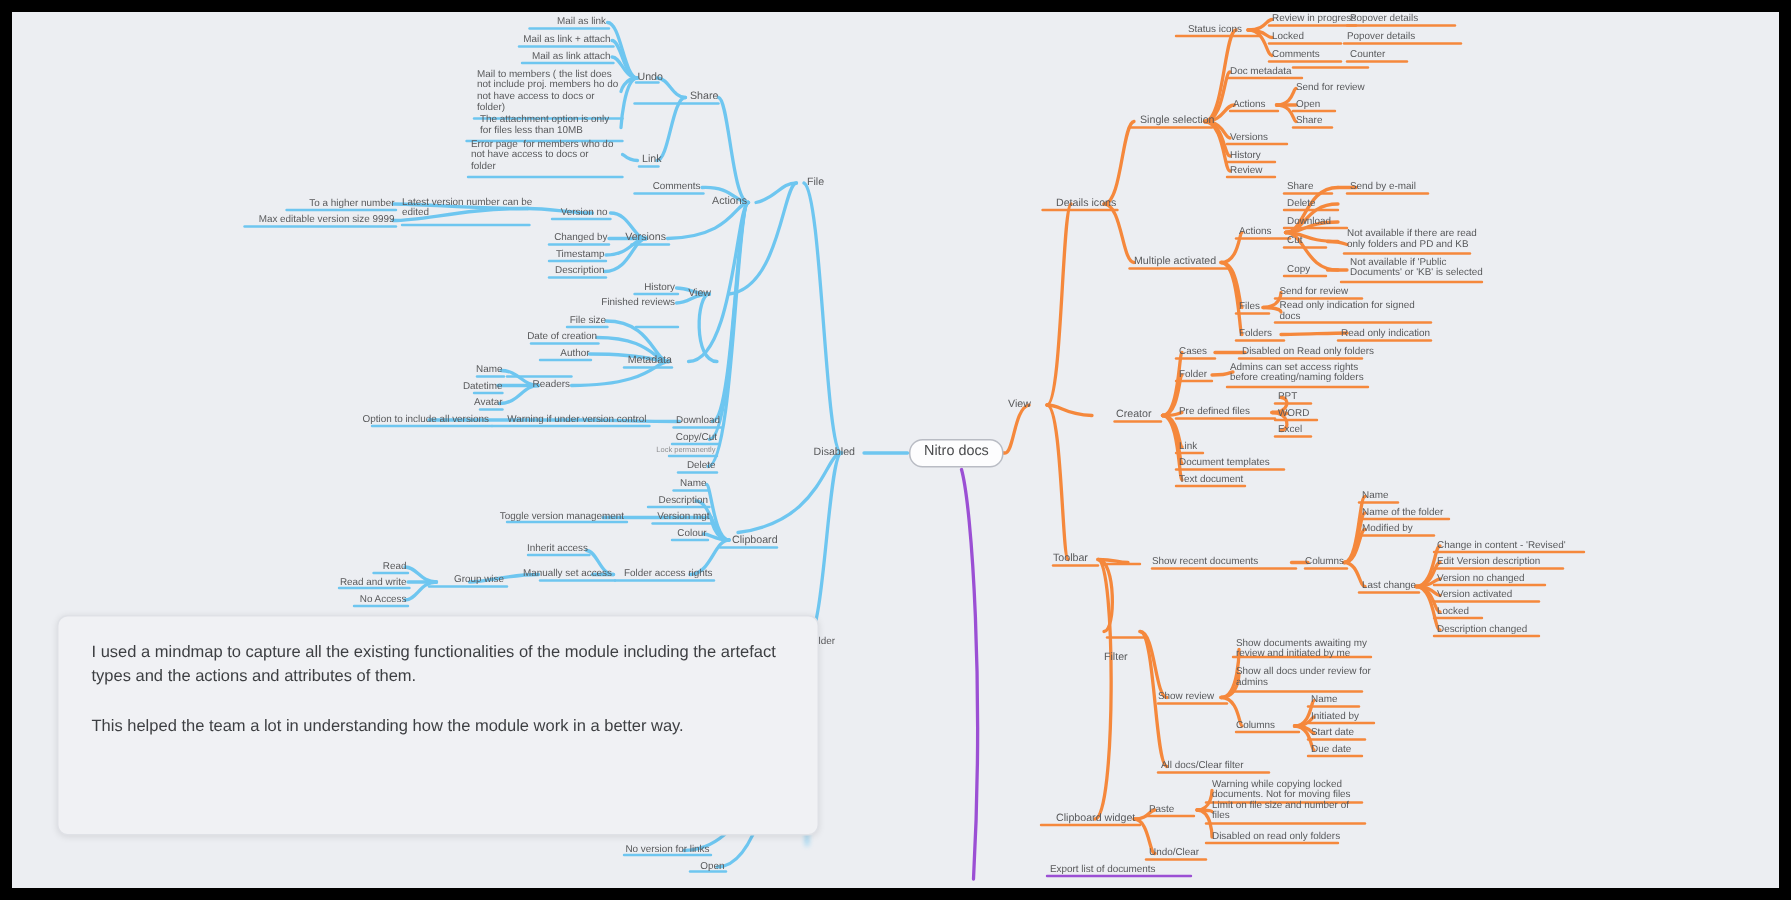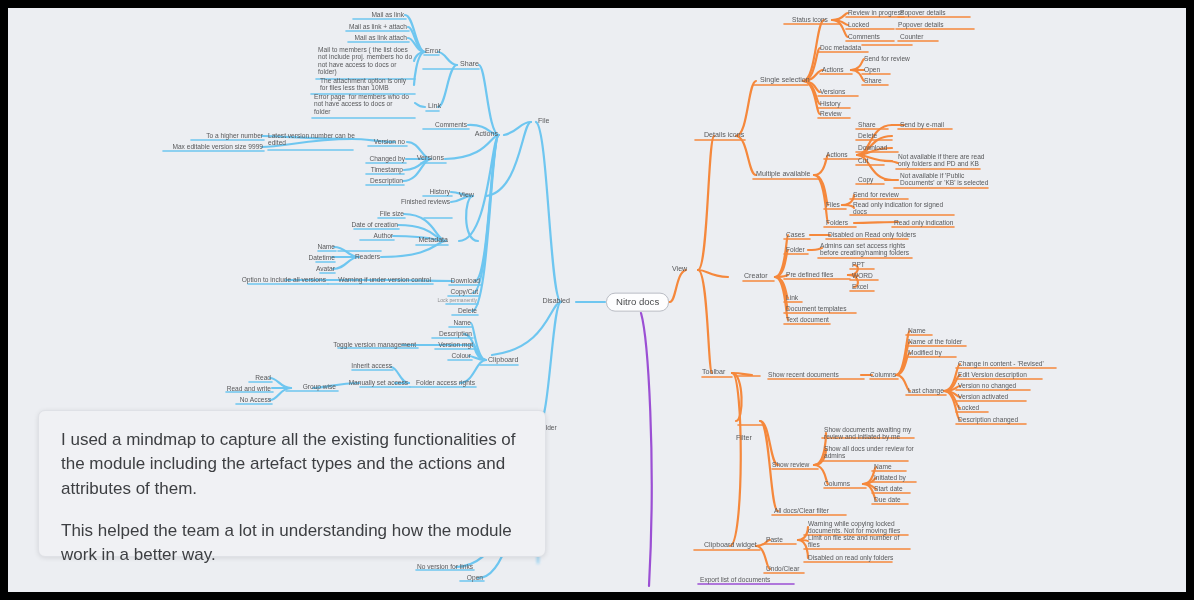--- a/index.html
+++ b/index.html
@@ -11,21 +11,21 @@
         transform:translate(0,-50%);pointer-events:auto;}
   .node.sz7{font-size:6.6px;}
   .node.sz75{font-size:7.1px;}
   .node.tiny{font-size:5px;color:#8d8e90;}
   .node.root{font-size:9.6px;color:#4a4b4d;transform:translate(0,-50%);
      background:#fdfdfe;border:1px solid #b9bcc4;border-radius:9px;padding:3px 9px;}
   .blurred{filter:blur(1.6px);opacity:.85;}
   #overlay{position:absolute;left:30px;top:402px;width:508px;height:147px;
      background:#f0f1f4;border:1px solid #dfe1e6;border-radius:7px;
      box-shadow:0 1px 5px rgba(0,0,0,.10);padding:17px 20px 0 22px;box-sizing:border-box;}
-  #overlay p{margin:0;color:#3d3f42;font-size:17px;line-height:1.43;}
+  #overlay p{margin:0;color:#3d3f42;font-size:11px;line-height:1.43;}
   #overlay p.second{margin-top:18px;}
 </style>
 </head>
 <body>
 
 <div id="stage">
   <div id="canvas">
 
     <svg id="links" viewBox="0 0 1178 584">
       <g fill="none" stroke="#6ec6f0" stroke-width="2.2" stroke-linecap="round">
@@ -326,21 +326,21 @@
         <line x1="690" y1="576" x2="786" y2="576"></line>
       </g>
     </svg>
 
     <div class="node root" style="left:598px;top:294px;">Nitro docs</div>
 
     <div class="node sz75" style="left:562px;top:294px;transform:translate(-100%,-50%);">Disabled</div>
     <div class="node sz75" style="left:530px;top:114px;">File</div>
     <div class="node sz75" style="left:490px;top:127px;transform:translate(-100%,-50%);">Actions</div>
     <div class="node sz75" style="left:452px;top:57px;">Share</div>
-    <div class="node sz75" style="left:417px;top:44px;">Error</div>
+    <div class="node sz75" style="left:417px;top:44px;">Undo</div>
     <div class="node sz75" style="left:420px;top:99px;">Link</div>
     <div class="node sz7" style="left:396px;top:7px;transform:translate(-100%,-50%);">Mail as link</div>
     <div class="node sz7" style="left:399px;top:19px;transform:translate(-100%,-50%);">Mail as link + attach</div>
     <div class="node sz7" style="left:399px;top:30px;transform:translate(-100%,-50%);">Mail as link attach</div>
     <div class="node sz7" style="left:310px;top:53px;">Mail to members ( the list does
 not include proj. members ho do
 not have access to docs or
 folder)</div>
     <div class="node sz7" style="left:312px;top:76px;">The attachment option is only
 for files less than 10MB</div>
@@ -422,21 +422,21 @@
     <div class="node sz7" style="left:840px;top:29px;">Comments</div>
     <div class="node sz7" style="left:892px;top:29px;">Counter</div>
     <div class="node sz7" style="left:812px;top:40px;">Doc metadata</div>
     <div class="node sz7" style="left:814px;top:62px;">Actions</div>
     <div class="node sz7" style="left:856px;top:51px;">Send for review</div>
     <div class="node sz7" style="left:856px;top:62px;">Open</div>
     <div class="node sz7" style="left:856px;top:73px;">Share</div>
     <div class="node sz7" style="left:812px;top:84px;">Versions</div>
     <div class="node sz7" style="left:812px;top:96px;">History</div>
     <div class="node sz7" style="left:812px;top:106px;">Review</div>
-    <div class="node sz75" style="left:748px;top:167px;">Multiple available</div>
+    <div class="node sz75" style="left:748px;top:167px;">Multiple activated</div>
     <div class="node sz7" style="left:818px;top:147px;">Actions</div>
     <div class="node sz7" style="left:850px;top:117px;">Share</div>
     <div class="node sz7" style="left:892px;top:117px;">Send by e-mail</div>
     <div class="node sz7" style="left:850px;top:128px;">Delete</div>
     <div class="node sz7" style="left:850px;top:140px;">Download</div>
     <div class="node sz7" style="left:850px;top:153px;">Cut</div>
     <div class="node sz7" style="left:890px;top:152px;">Not available if there are read
 only folders and PD and KB</div>
     <div class="node sz7" style="left:850px;top:172px;">Copy</div>
     <div class="node sz7" style="left:892px;top:171px;">Not available if 'Public

